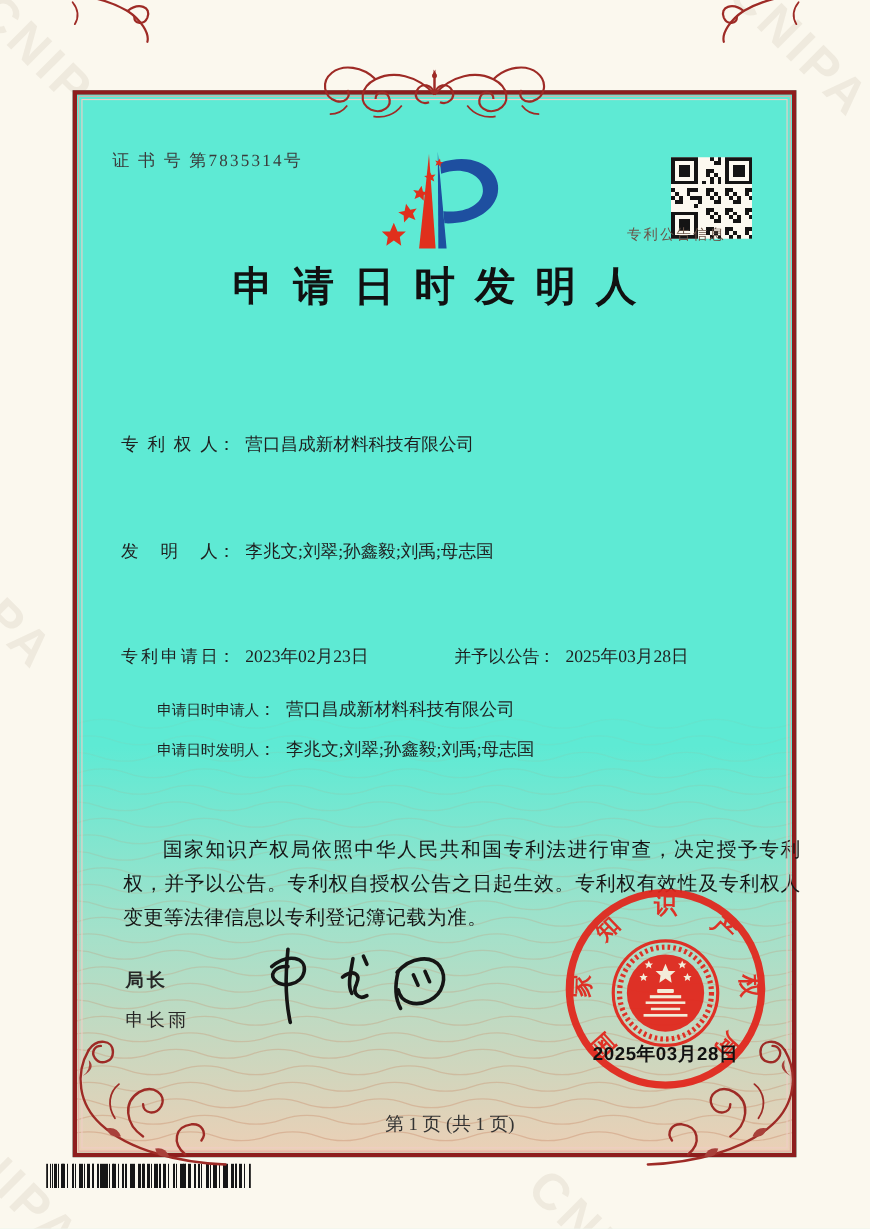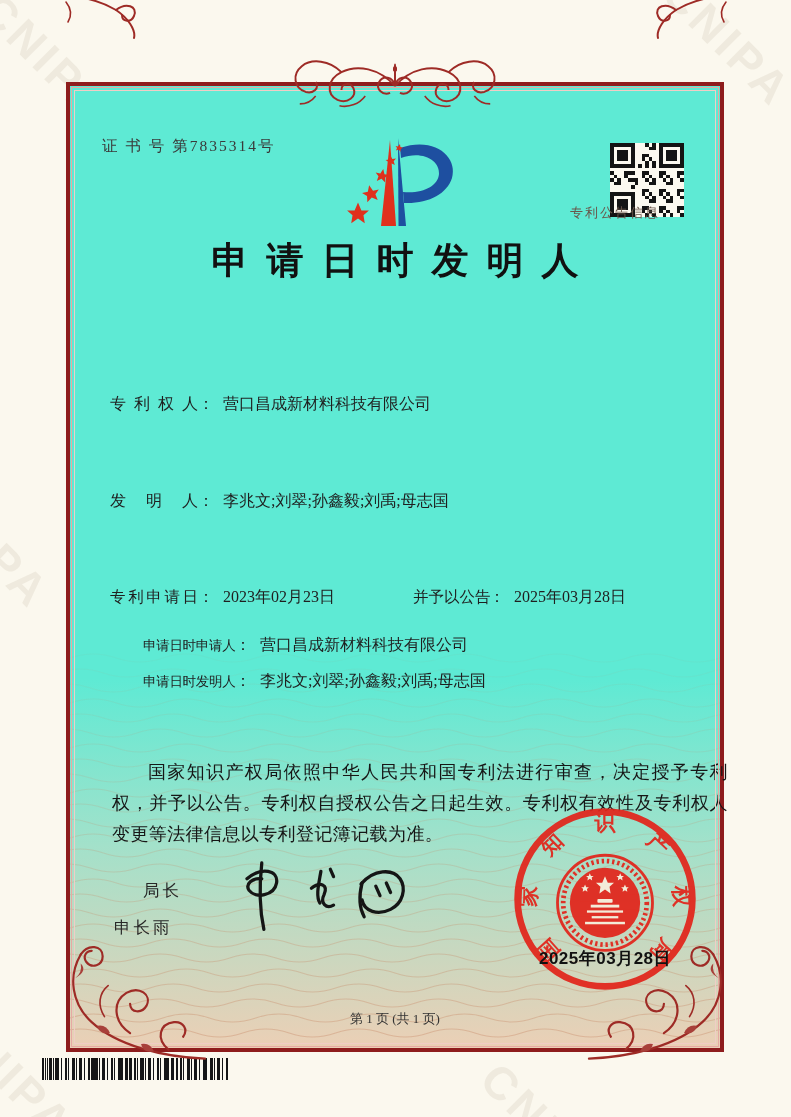--- a/index.html
+++ b/index.html
@@ -27,29 +27,29 @@
       font-weight:600;letter-spacing:18px;text-indent:18px;color:#111;z-index:2;}
   .row{position:absolute;left:40px;font-size:16px;color:#1f1f1f;z-index:2;white-space:nowrap;}
   .lbl{display:inline-block;width:88px;text-align:justify;text-align-last:justify;vertical-align:bottom;}
   .lbl7{display:inline-block;width:92px;font-size:13.5px;letter-spacing:-0.3px;text-align:justify;text-align-last:justify;vertical-align:baseline;margin-left:33px;}
   .col2{position:absolute;left:303px;top:0;}
   .lblc{display:inline-block;width:76px;font-size:15.5px;text-align:justify;text-align-last:justify;vertical-align:bottom;}
   .val{margin-left:9px;}
   .statement{position:absolute;left:26px;top:671px;width:616px;font-size:18px;line-height:31px;
       letter-spacing:0.4px;text-indent:2em;text-align:justify;color:#161616;z-index:2;font-weight:500;margin-left:16px;}
   .signer-title{position:absolute;left:44px;top:794px;font-family:"Liberation Sans",sans-serif;
-      font-weight:normal;font-size:16.5px;letter-spacing:3px;color:#272727;z-index:2;margin-left:29px;}
+      font-weight:bold;font-size:16.5px;letter-spacing:3px;color:#272727;z-index:2;}
   .signer-name{position:absolute;left:44px;top:831px;font-family:"Liberation Sans",sans-serif;
       font-weight:normal;font-size:16.5px;letter-spacing:3px;color:#272727;z-index:2;}
   .signature{position:absolute;left:158px;top:764px;z-index:2;}
   .seal{position:absolute;left:440px;top:718px;z-index:3;opacity:0.93;}
   .seal text{font-family:"Liberation Serif",serif;font-size:22px;font-weight:bold;fill:#e2251b;text-anchor:middle;}
   .seal-date{position:absolute;left:440px;top:861px;width:190px;text-align:center;z-index:3;
       font-family:"Liberation Sans",sans-serif;font-weight:bold;font-size:17px;color:#111;letter-spacing:0.5px;}
-  .page-footer{position:absolute;left:0;top:924px;width:100%;text-align:center;font-size:13px;color:#333;z-index:2;}
+  .page-footer{position:absolute;left:14px;top:924px;width:100%;text-align:center;font-size:17px;color:#333;z-index:2;}
   
   .orn{position:absolute;z-index:5;pointer-events:none;}
   .barcode{position:absolute;left:42px;top:1058px;width:186px;height:22px;z-index:2;
     background-image:
       repeating-linear-gradient(90deg,#161616 0 2px,transparent 2px 3px,#161616 3px 4px,transparent 4px 7px,#161616 7px 10px,transparent 10px 11px,#161616 11px 12px,transparent 12px 14px,#161616 14px 17px,transparent 17px 19px,#161616 19px 20px,transparent 20px 23px),
       repeating-linear-gradient(90deg,transparent 0 5px,#161616 5px 6px,transparent 6px 13px,#161616 13px 16px,transparent 16px 24px,#161616 24px 25px,transparent 25px 37px);}
 </style>
 </head>
 <body>
 

